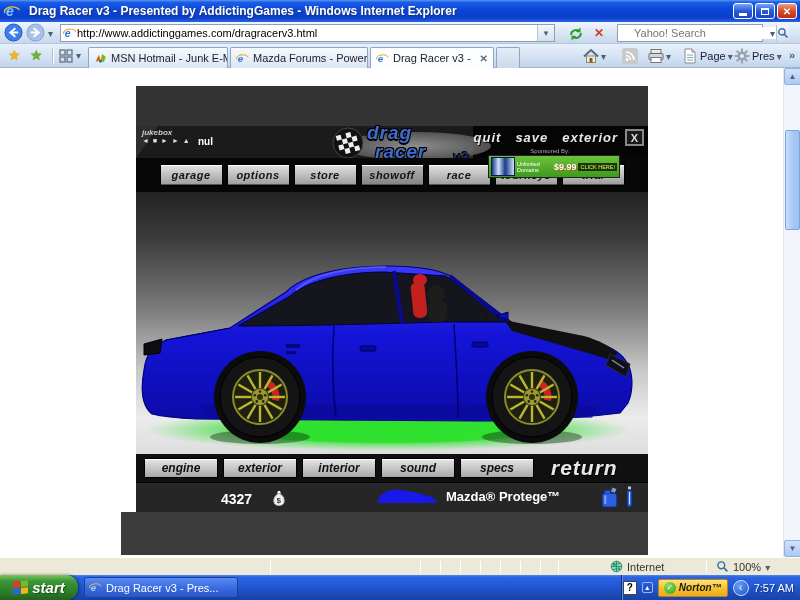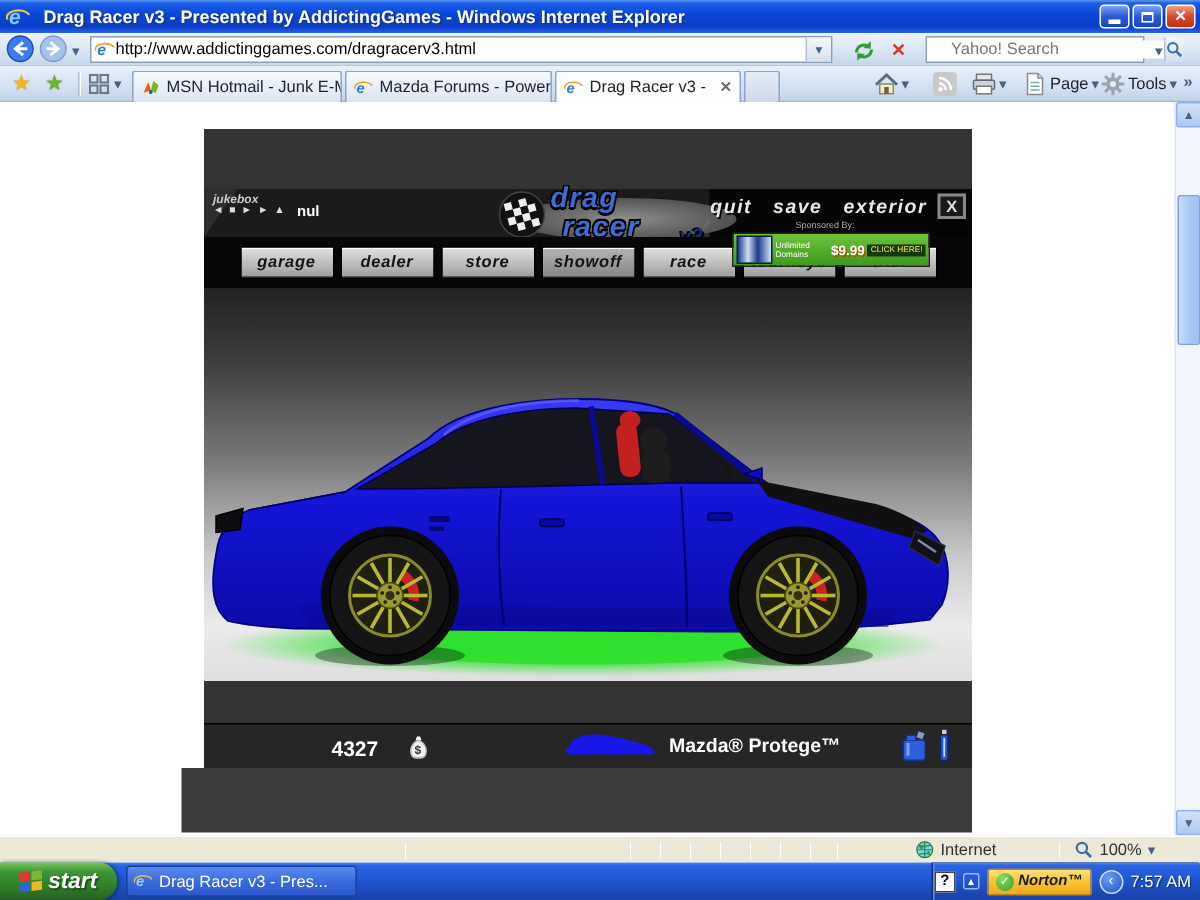--- a/index.html
+++ b/index.html
@@ -269,21 +269,21 @@
       <svg class="ico16" viewBox="0 0 16 16">
         <g fill="#98a4b2">
           <rect x="7" y="0.5" width="2" height="15"></rect>
           <rect x="0.5" y="7" width="15" height="2"></rect>
           <rect x="7" y="0.5" width="2" height="15" transform="rotate(45 8 8)"></rect>
           <rect x="7" y="0.5" width="2" height="15" transform="rotate(-45 8 8)"></rect>
         </g>
         <circle cx="8" cy="8" r="4.5" fill="#98a4b2"></circle>
           <circle cx="8" cy="8" r="2" fill="#e8ecf2"></circle>
       </svg>
-      <span class="cmdlabel">Tools</span>
+      <span class="cmdlabel">Pres</span>
       <span class="toolglyph">▾</span>
     </div>
     <span class="abs" style="left:789px;top:5px;font-size:11px;color:#44617e;font-weight:bold">»</span>
   </div>
 
   <div class="abs page"></div>
 
   <div class="abs game">
     <div class="gheader">
       <div class="gheader-dark"></div>
@@ -322,21 +322,21 @@
       <div class="adbanner">
         <div class="adimg"></div>
         <div class="adtxt">Unlimited Domains</div>
         <div class="adprice">$9.99</div>
         <div class="adcta">CLICK HERE!</div>
       </div>
     </div>
 
     <div class="gmenu">
       <div class="gbtn">garage</div>
-      <div class="gbtn">dealer</div>
+      <div class="gbtn">options</div>
       <div class="gbtn">store</div>
       <div class="gbtn dim">showoff</div>
       <div class="gbtn">race</div>
       <div class="gbtn">tourneys</div>
       <div class="gbtn">trial</div>
     </div>
 
     <div class="scene">
       <svg width="512" height="200" viewBox="0 0 512 200">
         <defs>
@@ -407,20 +407,28 @@
         <rect x="150" y="90" width="14" height="4" fill="#07077a"></rect>
         <rect x="150" y="97" width="10" height="3" fill="#07077a"></rect>
         <path d="M160,36 C178,20 212,13 250,13" stroke="#6a6aff" stroke-width="2" fill="none" opacity="0.6"></path>
         <polygon points="360,62 372,58 372,66" fill="#0d0dc0" stroke="#000050"></polygon>
 
         <use href="#wheel" transform="translate(124,143)"></use>
         <use href="#wheel" transform="translate(396,143)"></use>
       </svg>
     </div>
 
+    <div class="gbottom">
+      <div class="cbtn">engine</div>
+      <div class="cbtn">exterior</div>
+      <div class="cbtn">interior</div>
+      <div class="cbtn">sound</div>
+      <div class="cbtn">specs</div>
+      <div class="returnbtn">return</div>
+    </div>
 
     <div class="moneybar">
       <div class="moneyamt">
         <span>4327</span>
         <svg width="14" height="17" viewBox="0 0 14 17">
           <path d="M5,3.5 L9,3.5 L8,1 L6,1 Z" fill="#fff"></path>
           <path d="M7,3.5 C2,5.5 1,10.5 2.5,13.5 C4,16 10,16 11.5,13.5 C13,10.5 12,5.5 7,3.5 Z" fill="#f2f2f2" stroke="#bbb"></path>
           <text x="4.4" y="12.5" font-size="8" font-weight="bold" fill="#333">$</text>
         </svg>
       </div>

